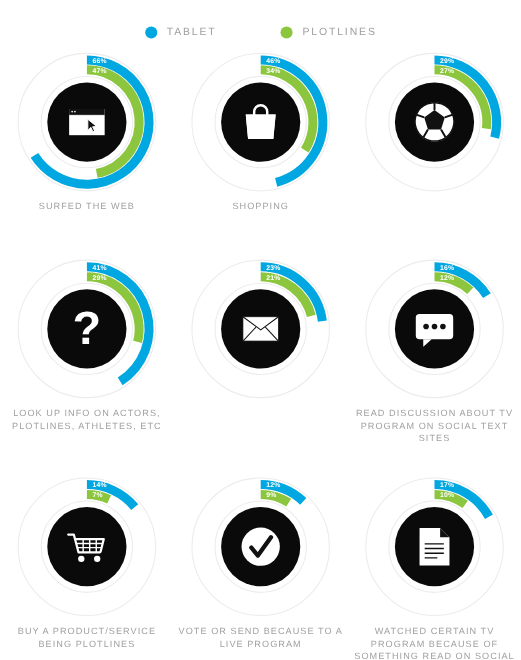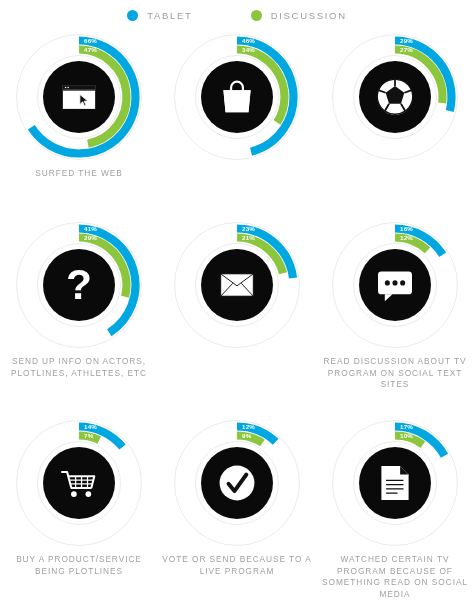--- a/index.html
+++ b/index.html
@@ -6,21 +6,21 @@
   body{
     width:474px;height:600px;
     background:#ffffff;
     font-family:"Liberation Sans", sans-serif;
     overflow:hidden;
   }
   .legend{
     height:26px;
     display:flex;align-items:center;justify-content:center;
     gap:58px;
-    padding-top:2px;
+    padding-top:16px;
   }
   .legend-item{display:flex;align-items:center;gap:9px;}
   .dot{width:11px;height:11px;border-radius:50%;display:block;}
   .dot.tablet{background:#00a7e1;}
   .dot.smartphone{background:#8cc63e;}
   .legend-label{
     font-size:9.5px;letter-spacing:1.7px;color:#9e9e9e;
     font-weight:400;
   }
   .grid{
@@ -52,21 +52,21 @@
 </head>
 <body>
 
 <div class="legend">
   <div class="legend-item">
     <span class="dot tablet"></span>
     <span class="legend-label">TABLET</span>
   </div>
   <div class="legend-item">
     <span class="dot smartphone"></span>
-    <span class="legend-label">DISCUSSION</span>
+    <span class="legend-label">PLOTLINES</span>
   </div>
 </div>
 
 <div class="grid row1" id="row1">
     <div class="cell">
   <div class="chart-wrap">
     <svg width="134" height="134" viewBox="0 0 134 134">
       <circle cx="67" cy="67" r="62.5" fill="none" stroke="#ececed" stroke-width="1"></circle>
       <circle cx="67" cy="67" r="41.5" fill="none" stroke="#ececed" stroke-width="1"></circle>
       <path d="M 67.00 10.50 A 56.5 56.5 0 1 1 19.30 97.27" fill="none" stroke="#00a7e1" stroke-width="8.2"></path>
@@ -100,20 +100,21 @@
             <g transform="translate(-16,-18)">
               <path d="M0 10 L32 10 L29.5 36 L2.5 36 Z" fill="#fff"></path>
               <path d="M9 12 L9 7 A7 7 0 0 1 23 7 L23 12" fill="none" stroke="#fff" stroke-width="2.6" stroke-linecap="round"></path>
               <path d="M0 10 L32 10 L29.5 36 L2.5 36 Z" fill="#fff"></path>
             </g>
           </g>
       <text class="pct" x="72" y="13.1">46%</text>
       <text class="pct" x="72" y="22.1">34%</text>
     </svg>
   </div>
+  <div class="caption">SHOPPING</div>
     </div>
     <div class="cell">
   <div class="chart-wrap">
     <svg width="134" height="134" viewBox="0 0 134 134">
       <circle cx="67" cy="67" r="62.5" fill="none" stroke="#ececed" stroke-width="1"></circle>
       <circle cx="67" cy="67" r="41.5" fill="none" stroke="#ececed" stroke-width="1"></circle>
       <path d="M 67.00 10.50 A 56.5 56.5 0 0 1 121.72 81.05" fill="none" stroke="#00a7e1" stroke-width="8.2"></path>
       <path d="M 67.00 19.50 A 47.5 47.5 0 0 1 114.13 72.95" fill="none" stroke="#8cc63e" stroke-width="8.2"></path>
       <circle cx="67" cy="67" r="36" fill="#0a0a0a"></circle>
       <g transform="translate(67,67) scale(0.85)">
@@ -143,21 +144,21 @@
       <path d="M 67.00 10.50 A 56.5 56.5 0 0 1 97.27 114.70" fill="none" stroke="#00a7e1" stroke-width="8.2"></path>
       <path d="M 67.00 19.50 A 47.5 47.5 0 0 1 113.01 78.81" fill="none" stroke="#8cc63e" stroke-width="8.2"></path>
       <circle cx="67" cy="67" r="36" fill="#0a0a0a"></circle>
       <g transform="translate(67,67) scale(0.85)">
             <text x="0" y="16" text-anchor="middle" font-family="Liberation Sans, sans-serif" font-size="50" font-weight="bold" fill="#fff">?</text>
           </g>
       <text class="pct" x="72" y="13.1">41%</text>
       <text class="pct" x="72" y="22.1">29%</text>
     </svg>
   </div>
-  <div class="caption">SEND UP INFO ON ACTORS, PLOTLINES, ATHLETES, ETC</div>
+  <div class="caption">LOOK UP INFO ON ACTORS, PLOTLINES, ATHLETES, ETC</div>
     </div>
     <div class="cell">
   <div class="chart-wrap">
     <svg width="134" height="134" viewBox="0 0 134 134">
       <circle cx="67" cy="67" r="62.5" fill="none" stroke="#ececed" stroke-width="1"></circle>
       <circle cx="67" cy="67" r="41.5" fill="none" stroke="#ececed" stroke-width="1"></circle>
       <path d="M 67.00 10.50 A 56.5 56.5 0 0 1 123.05 59.92" fill="none" stroke="#00a7e1" stroke-width="8.2"></path>
       <path d="M 67.00 19.50 A 47.5 47.5 0 0 1 113.01 55.19" fill="none" stroke="#8cc63e" stroke-width="8.2"></path>
       <circle cx="67" cy="67" r="36" fill="#0a0a0a"></circle>
       <g transform="translate(67,67) scale(0.85)">

